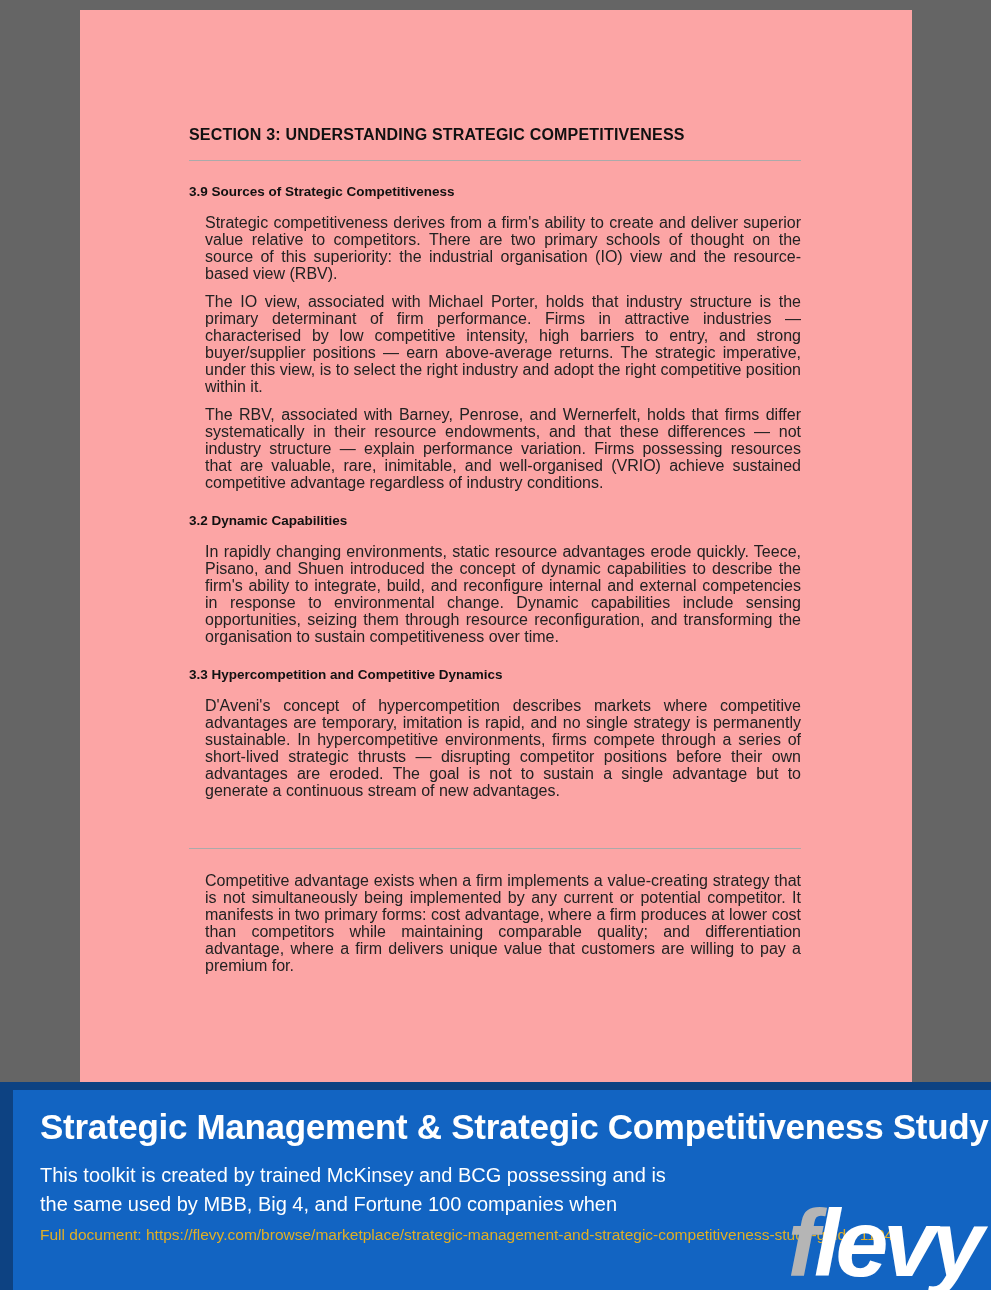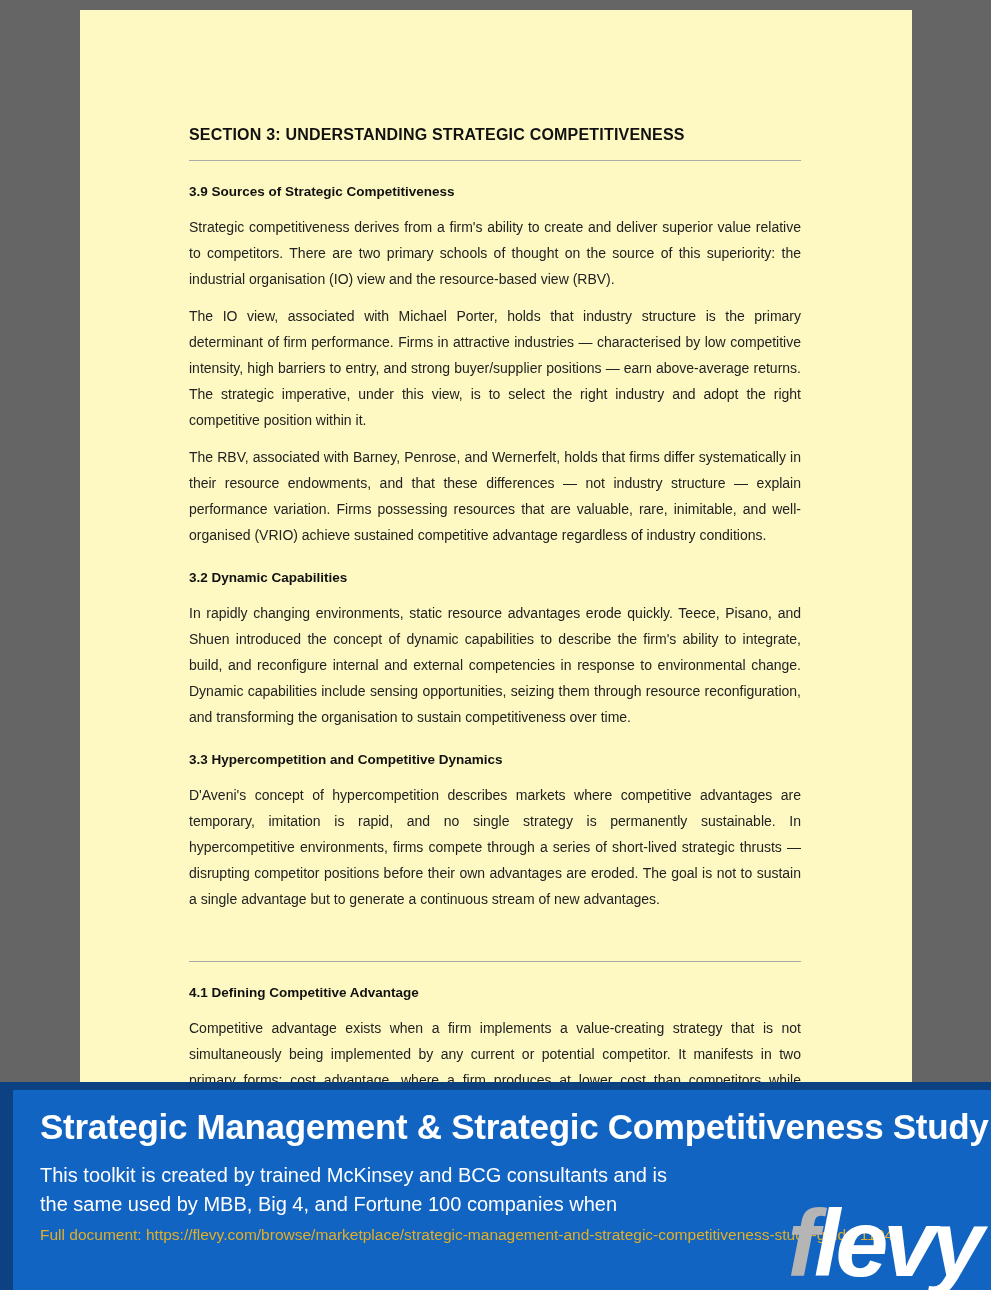--- a/index.html
+++ b/index.html
@@ -14,21 +14,21 @@
     height: 1290px;
     overflow: hidden;
     background: #656565;
   }
   .page {
     position: absolute;
     left: 80px;
     top: 10px;
     width: 832px;
     height: 1280px;
-    background: #fef9c3;
+    background: #fca5a5;
   }
   .page-content {
     padding: 112px 111px 0 109px;
     color: #222222;
   }
   .doc-section + .doc-section { margin-top: 49px; }
   .section-heading {
     font-size: 16px;
     line-height: 25px;
     font-weight: bold;
@@ -44,24 +44,24 @@
   }
   .subsection-heading {
     font-size: 13.5px;
     line-height: 16px;
     font-weight: bold;
     color: #111111;
     margin: 22px 0 14px 0;
   }
   .doc-subsection:first-of-type .subsection-heading { margin-top: 0; }
   .doc-paragraph {
-    font-size: 14px;
-    line-height: 26px;
+    font-size: 16px;
+    line-height: 17px;
     text-align: justify;
-    margin: 0 0 11px 0;
+    margin: 0 0 11px 16px;
     color: #222222;
   }
   
   .banner {
     position: absolute;
     left: 0;
     top: 1082px;
     width: 991px;
     height: 208px;
     background: #0d4282;
@@ -131,32 +131,31 @@
             <p class="doc-paragraph">In rapidly changing environments, static resource advantages erode quickly. Teece, Pisano, and Shuen introduced the concept of dynamic capabilities to describe the firm's ability to integrate, build, and reconfigure internal and external competencies in response to environmental change. Dynamic capabilities include sensing opportunities, seizing them through resource reconfiguration, and transforming the organisation to sustain competitiveness over time.</p>
           </div>
           <div class="doc-subsection">
             <h3 class="subsection-heading">3.3 Hypercompetition and Competitive Dynamics</h3>
             <p class="doc-paragraph">D'Aveni's concept of hypercompetition describes markets where competitive advantages are temporary, imitation is rapid, and no single strategy is permanently sustainable. In hypercompetitive environments, firms compete through a series of short-lived strategic thrusts — disrupting competitor positions before their own advantages are eroded. The goal is not to sustain a single advantage but to generate a continuous stream of new advantages.</p>
           </div>
         </div>
         <div class="doc-section">
           <hr class="rule">
           <div class="doc-subsection">
-            <h3 class="subsection-heading">4.1 Defining Competitive Advantage</h3>
             <p class="doc-paragraph">Competitive advantage exists when a firm implements a value-creating strategy that is not simultaneously being implemented by any current or potential competitor. It manifests in two primary forms: cost advantage, where a firm produces at lower cost than competitors while maintaining comparable quality; and differentiation advantage, where a firm delivers unique value that customers are willing to pay a premium for.</p>
           </div>
         </div>
       </div>
   </div>
 
   <div class="banner">
     <div class="banner-inner">
       <div class="banner-title">Strategic Management &amp; Strategic Competitiveness Study Guide</div>
       <div class="banner-description">
-          <div class="banner-description-line">This toolkit is created by trained McKinsey and BCG consultants and is</div>
+          <div class="banner-description-line">This toolkit is created by trained McKinsey and BCG possessing and is</div>
           <div class="banner-description-line">the same used by MBB, Big 4, and Fortune 100 companies when</div>
         </div>
       <div class="banner-link">
         <span>Full document: </span><span>https://flevy.com/browse/marketplace/strategic-management-and-strategic-competitiveness-study-guide-11048</span>
       </div>
       <div class="flevy-logo">
         <span class="flevy-f">f</span><span class="flevy-rest">levy</span>
       </div>
     </div>
   </div>

